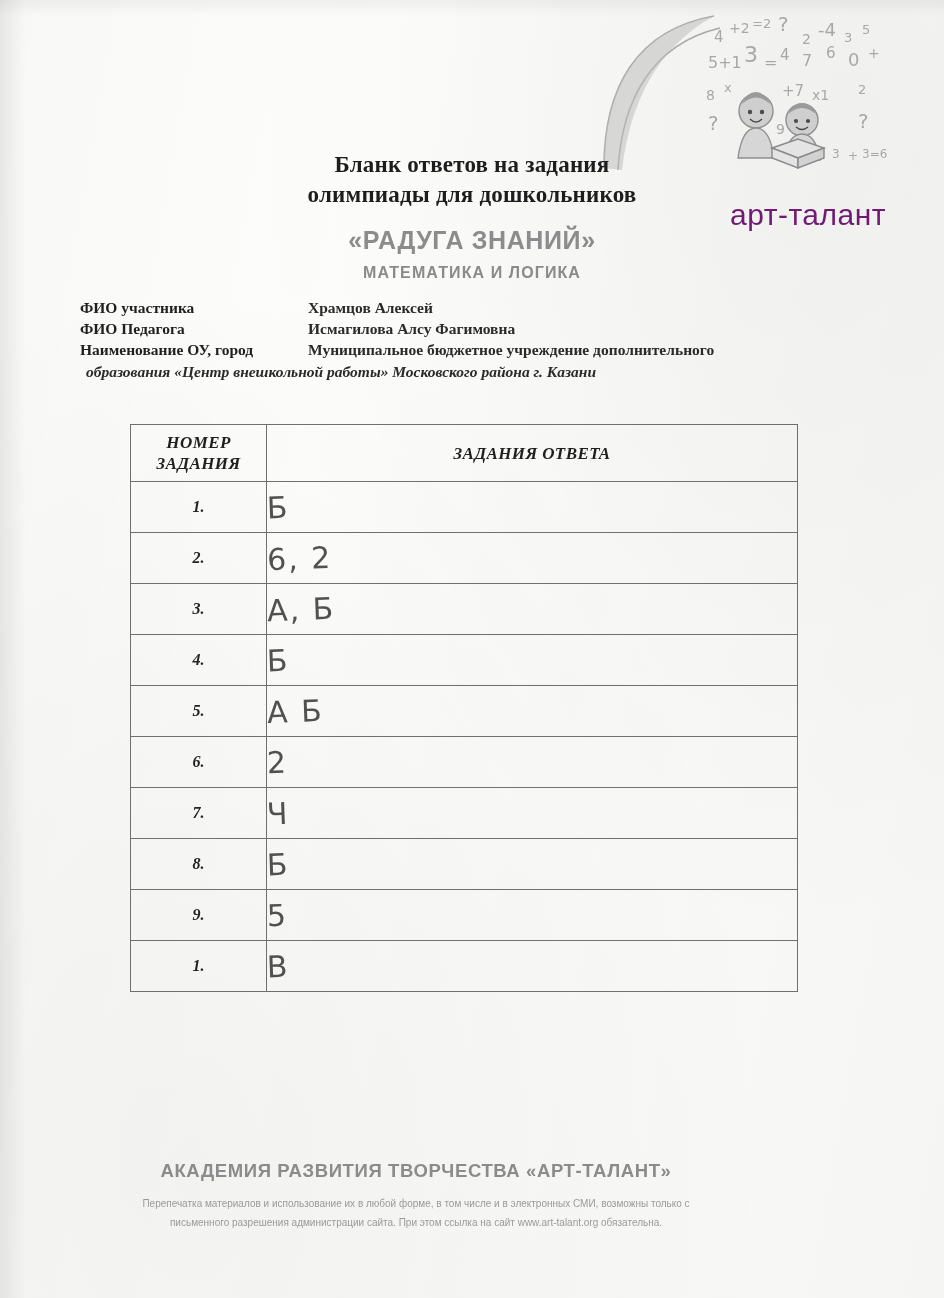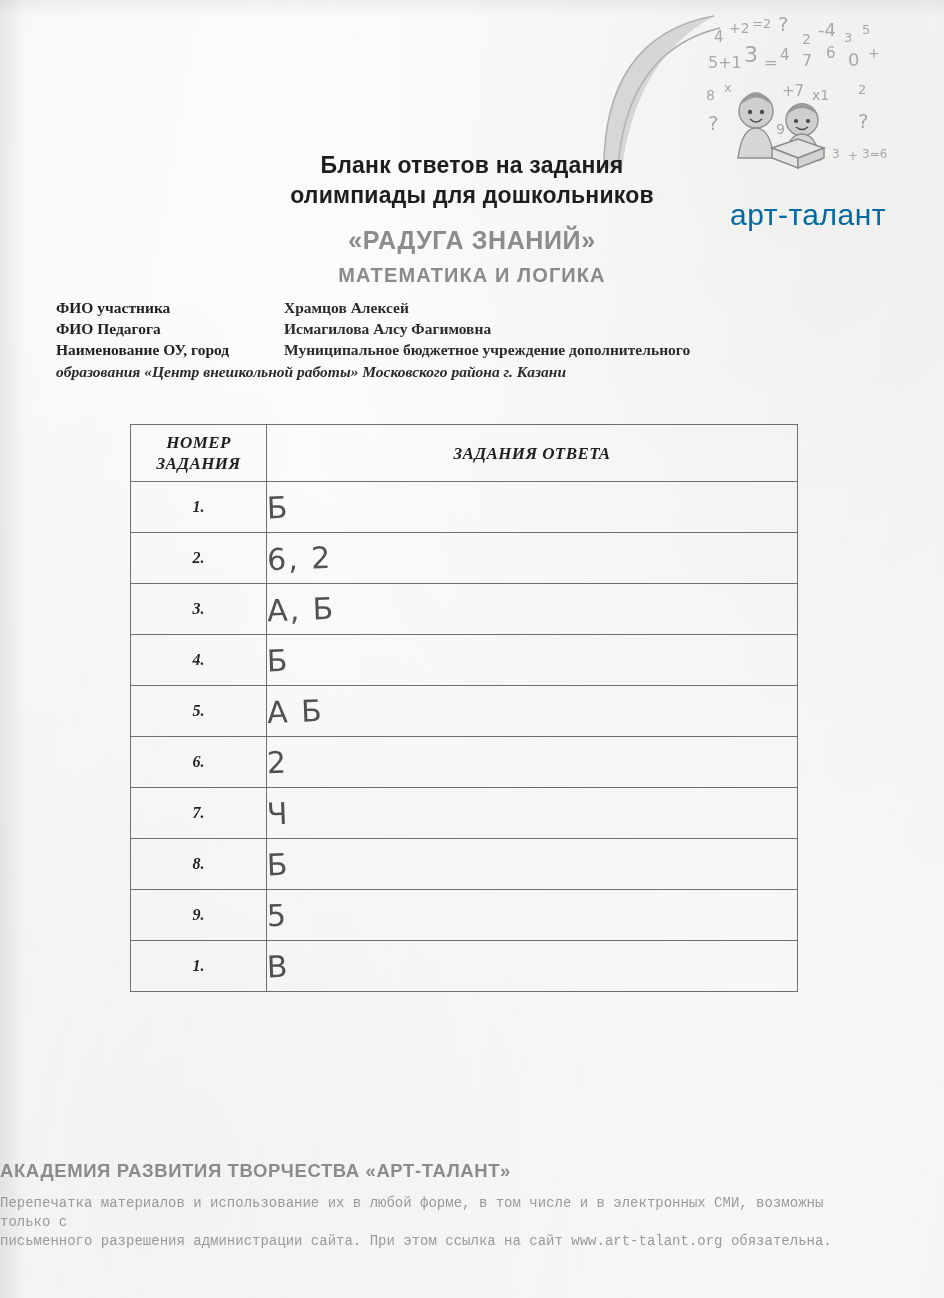--- a/index.html
+++ b/index.html
@@ -46,91 +46,93 @@
     top: 8px;
     width: 300px;
     height: 175px;
   }
   .brand-text {
     position: absolute;
     right: 58px;
     top: 198px;
     font-family: "Liberation Sans", sans-serif;
     font-size: 30px;
-    color: #0369a1;
+    color: #701a75;
     letter-spacing: 0.5px;
     white-space: nowrap;
     margin-left: 26px;
   }
 
   
   .title-block {
     position: absolute;
     top: 150px;
     left: 0;
     width: 944px;
     text-align: center;
   }
   .title-line1,
   .title-line2 {
-    font-family: Liberation Sans, sans-serif;
+    font-family: Liberation Serif, serif;
     font-weight: bold;
     font-size: 23px;
     color: #1d1d1d;
     line-height: 30px;
     letter-spacing: 0.2px;
   }
   .title-main {
     margin-top: 16px;
     font-family: "Liberation Sans", sans-serif;
     font-weight: bold;
     font-size: 25px;
     color: #8c8c8c;
     letter-spacing: 0.6px;
   }
   .title-sub {
     margin-top: 9px;
     font-family: "Liberation Sans", sans-serif;
     font-weight: bold;
-    font-size: 20px;
+    font-size: 16px;
     color: #8a8a8a;
     letter-spacing: 1.1px;
   }
 
   
   .info {
     position: absolute;
     top: 297px;
     left: 56px;
     width: 830px;
     font-size: 15.5px;
     line-height: 21px;
   }
   .info-row {
     display: flex;
     align-items: flex-start;
+    margin-left: 24px;
   }
   .info-label {
     font-family: "Liberation Serif", serif;
     font-weight: bold;
     width: 228px;
     flex: 0 0 228px;
     color: #1f1f1f;
   }
   .info-value {
     font-family: "Liberation Serif", serif;
     font-weight: bold;
     color: #2a2a2a;
   }
   .info-wrap {
     font-family: "Liberation Serif", serif;
     font-weight: bold;
     font-style: italic;
     color: #2a2a2a;
     margin-top: 1px;
+    margin-left: 30px;
   }
 
   
   .table-wrap {
     position: absolute;
     left: 110px;
     top: 424px;
     width: 668px;
   }
   table.answers {
@@ -180,33 +182,33 @@
     transform: rotate(-2deg);
     opacity: 0.88;
   }
 
   
   .footer {
     position: absolute;
     left: 0;
     top: 1160px;
     width: 832px;
-    text-align: left;
+    text-align: center;
   }
   .footer-title {
     font-family: "Liberation Sans", sans-serif;
     font-weight: bold;
     font-size: 18.5px;
     color: #8b8b8b;
     letter-spacing: 0.6px;
   }
   .footer-note {
     margin-top: 12px;
-    font-family: Liberation Mono, monospace;
-    font-size: 14px;
+    font-family: Liberation Sans, sans-serif;
+    font-size: 10px;
     line-height: 19px;
     color: #9a9a9a;
   }
 </style>
 </head>
 <body>
 
 <div class="page">
 
   <div class="scan-tint"></div>

